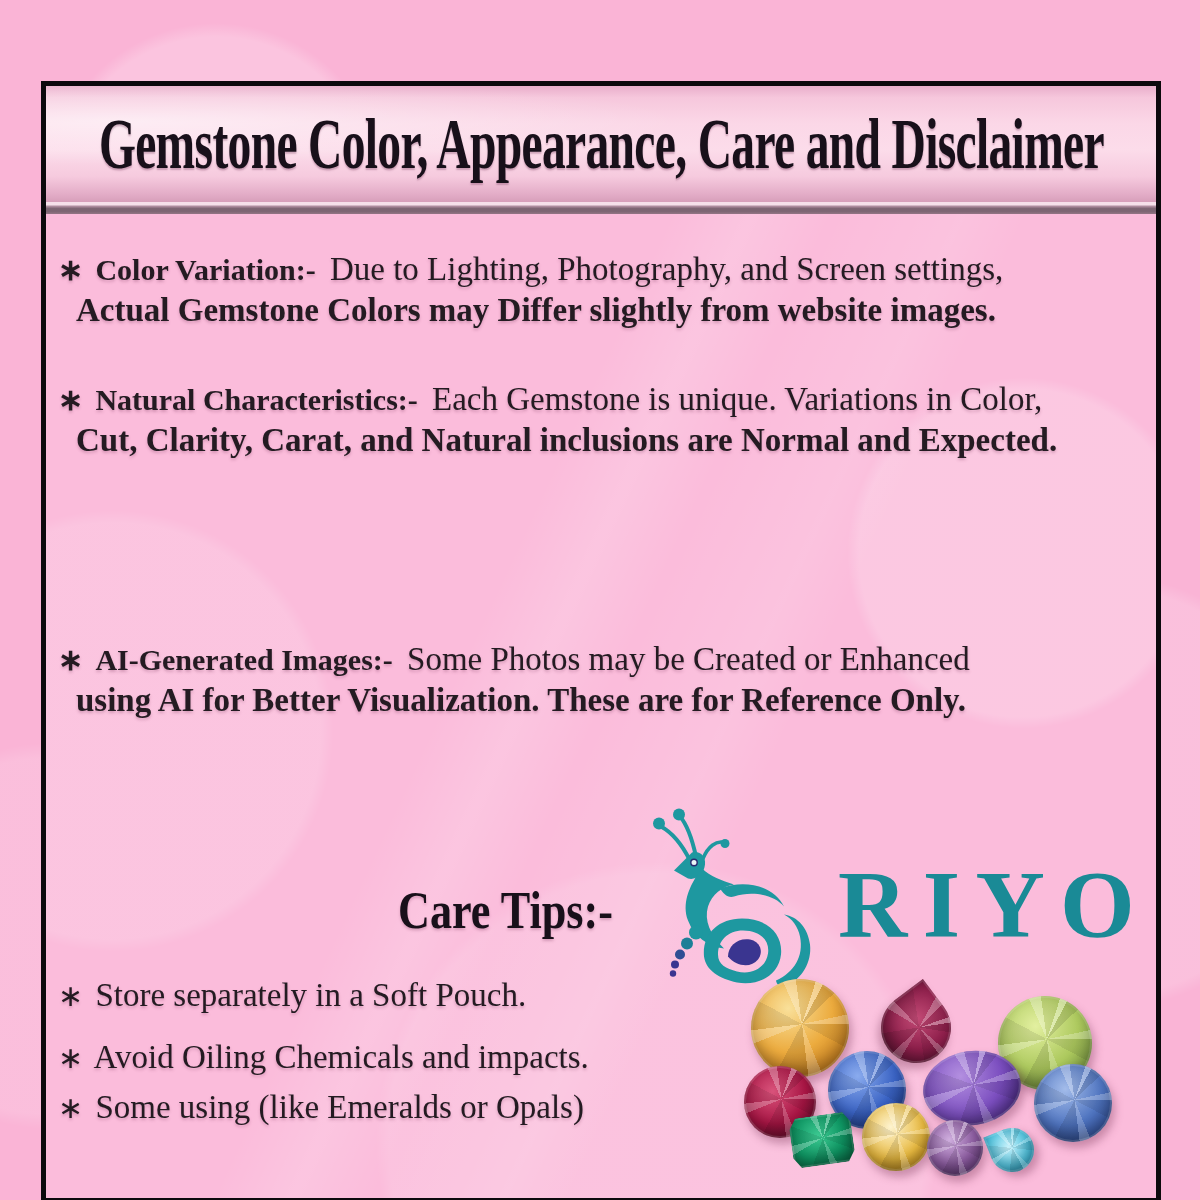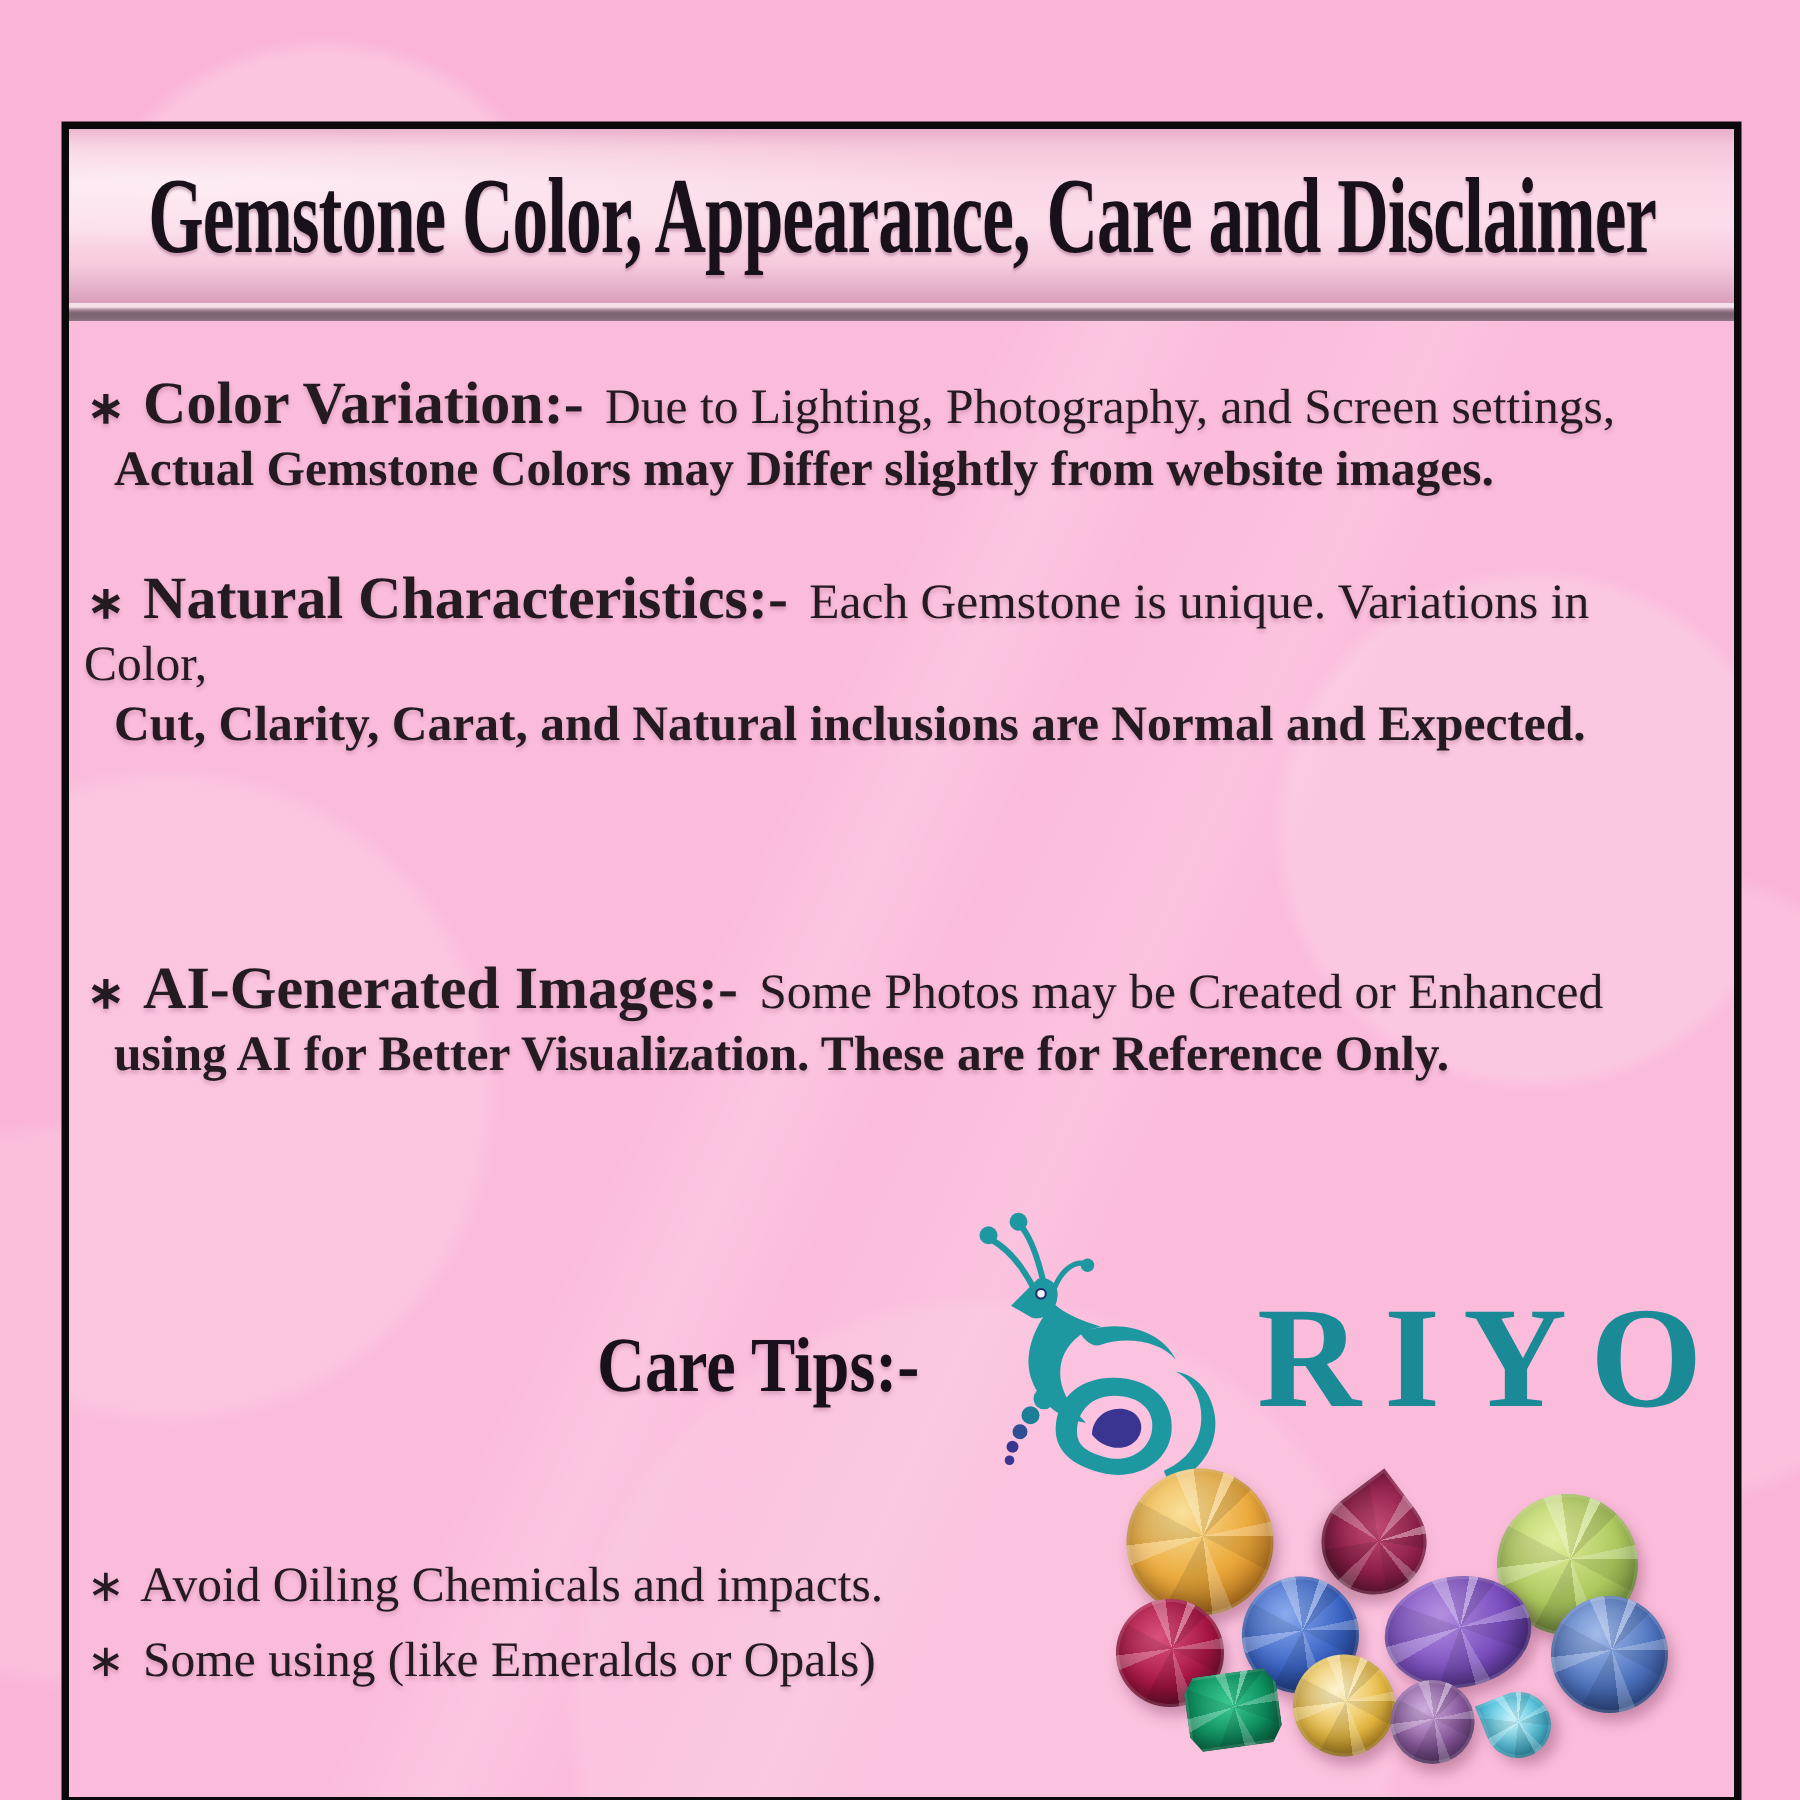--- a/index.html
+++ b/index.html
@@ -41,21 +41,21 @@
     position:absolute; left:0; top:116px; width:100%; height:12px;
     background:linear-gradient(180deg,#f6e0ea 0 22%,#a9889a 38%,#7d6573 55% 78%,#937585 100%);
   }
   .disc,.tip{
     position:absolute; left:10px; width:1085px;
     font-size:33px; line-height:40px; color:#241b22;
     text-shadow:0 2px 3px rgba(130,60,95,.30);
   }
   .star{font-size:30px; padding:0 4px 0 2px;}
   .disc .star{font-weight:700;}
-  .lbl{font-weight:700; font-size:40px; padding-right:6px;}
+  .lbl{font-weight:700; font-size:30px; padding-right:6px;}
   .cont{padding-left:20px;font-weight:bold;}
   .care-heading{
     position:absolute; left:352px; top:795px;
     font-weight:700; font-size:52px; color:#18101a; white-space:nowrap;
     transform:scaleX(.85); transform-origin:left center;
     text-shadow:0 2px 3px rgba(130,60,95,.30);
   }
   .riyo{
     position:absolute; left:792px; top:766px;
     font-size:96px; line-height:1.1; letter-spacing:.16em; color:#1a8a96;
@@ -146,20 +146,24 @@
       <path d="M90,82 C116,72 144,80 154,100 C144,88 122,84 104,90 C98,92 93,87 90,82 Z"></path>
       <path fill-rule="evenodd" d="M74,150 C72,128 88,112 112,112 C138,112 153,128 151,148 C149,168 129,180 107,176 C89,172 76,164 74,150 Z M88,148 C88,134 98,124 113,124 C130,124 140,134 138,147 C136,161 122,169 107,165 C96,162 88,158 88,148 Z"></path>
       <path d="M146,174 C164,166 174,150 170,130 C168,120 162,112 154,108 C168,110 178,122 180,138 C182,156 172,172 156,180 C151,182 147,179 146,174 Z"></path>
     </g>
     <path fill="#3a3590" d="M98,150 C98,139 108,131 120,133 C130,135 134,145 128,153 C121,162 106,160 98,150 Z"></path>
     <circle cx="64" cy="56" r="3.2" fill="#eaf6f7" stroke="#2a2a70" stroke-width="1.4"></circle>
   </svg>
 
   <div class="riyo">RIYO</div>
 
+  <div class="tip" style="top:889px">
+    <span class="star">∗</span>
+    <span>Store separately in a Soft Pouch.</span>
+  </div>
 
   <div class="tip" style="top:951px">
     <span class="star">∗</span>
     <span>Avoid Oiling Chemicals and impacts.</span>
   </div>
 
   <div class="tip" style="top:1001px; width:700px">
     <span class="star">∗</span>
     <span>Some using (like Emeralds or Opals)</span><br>
   </div>

